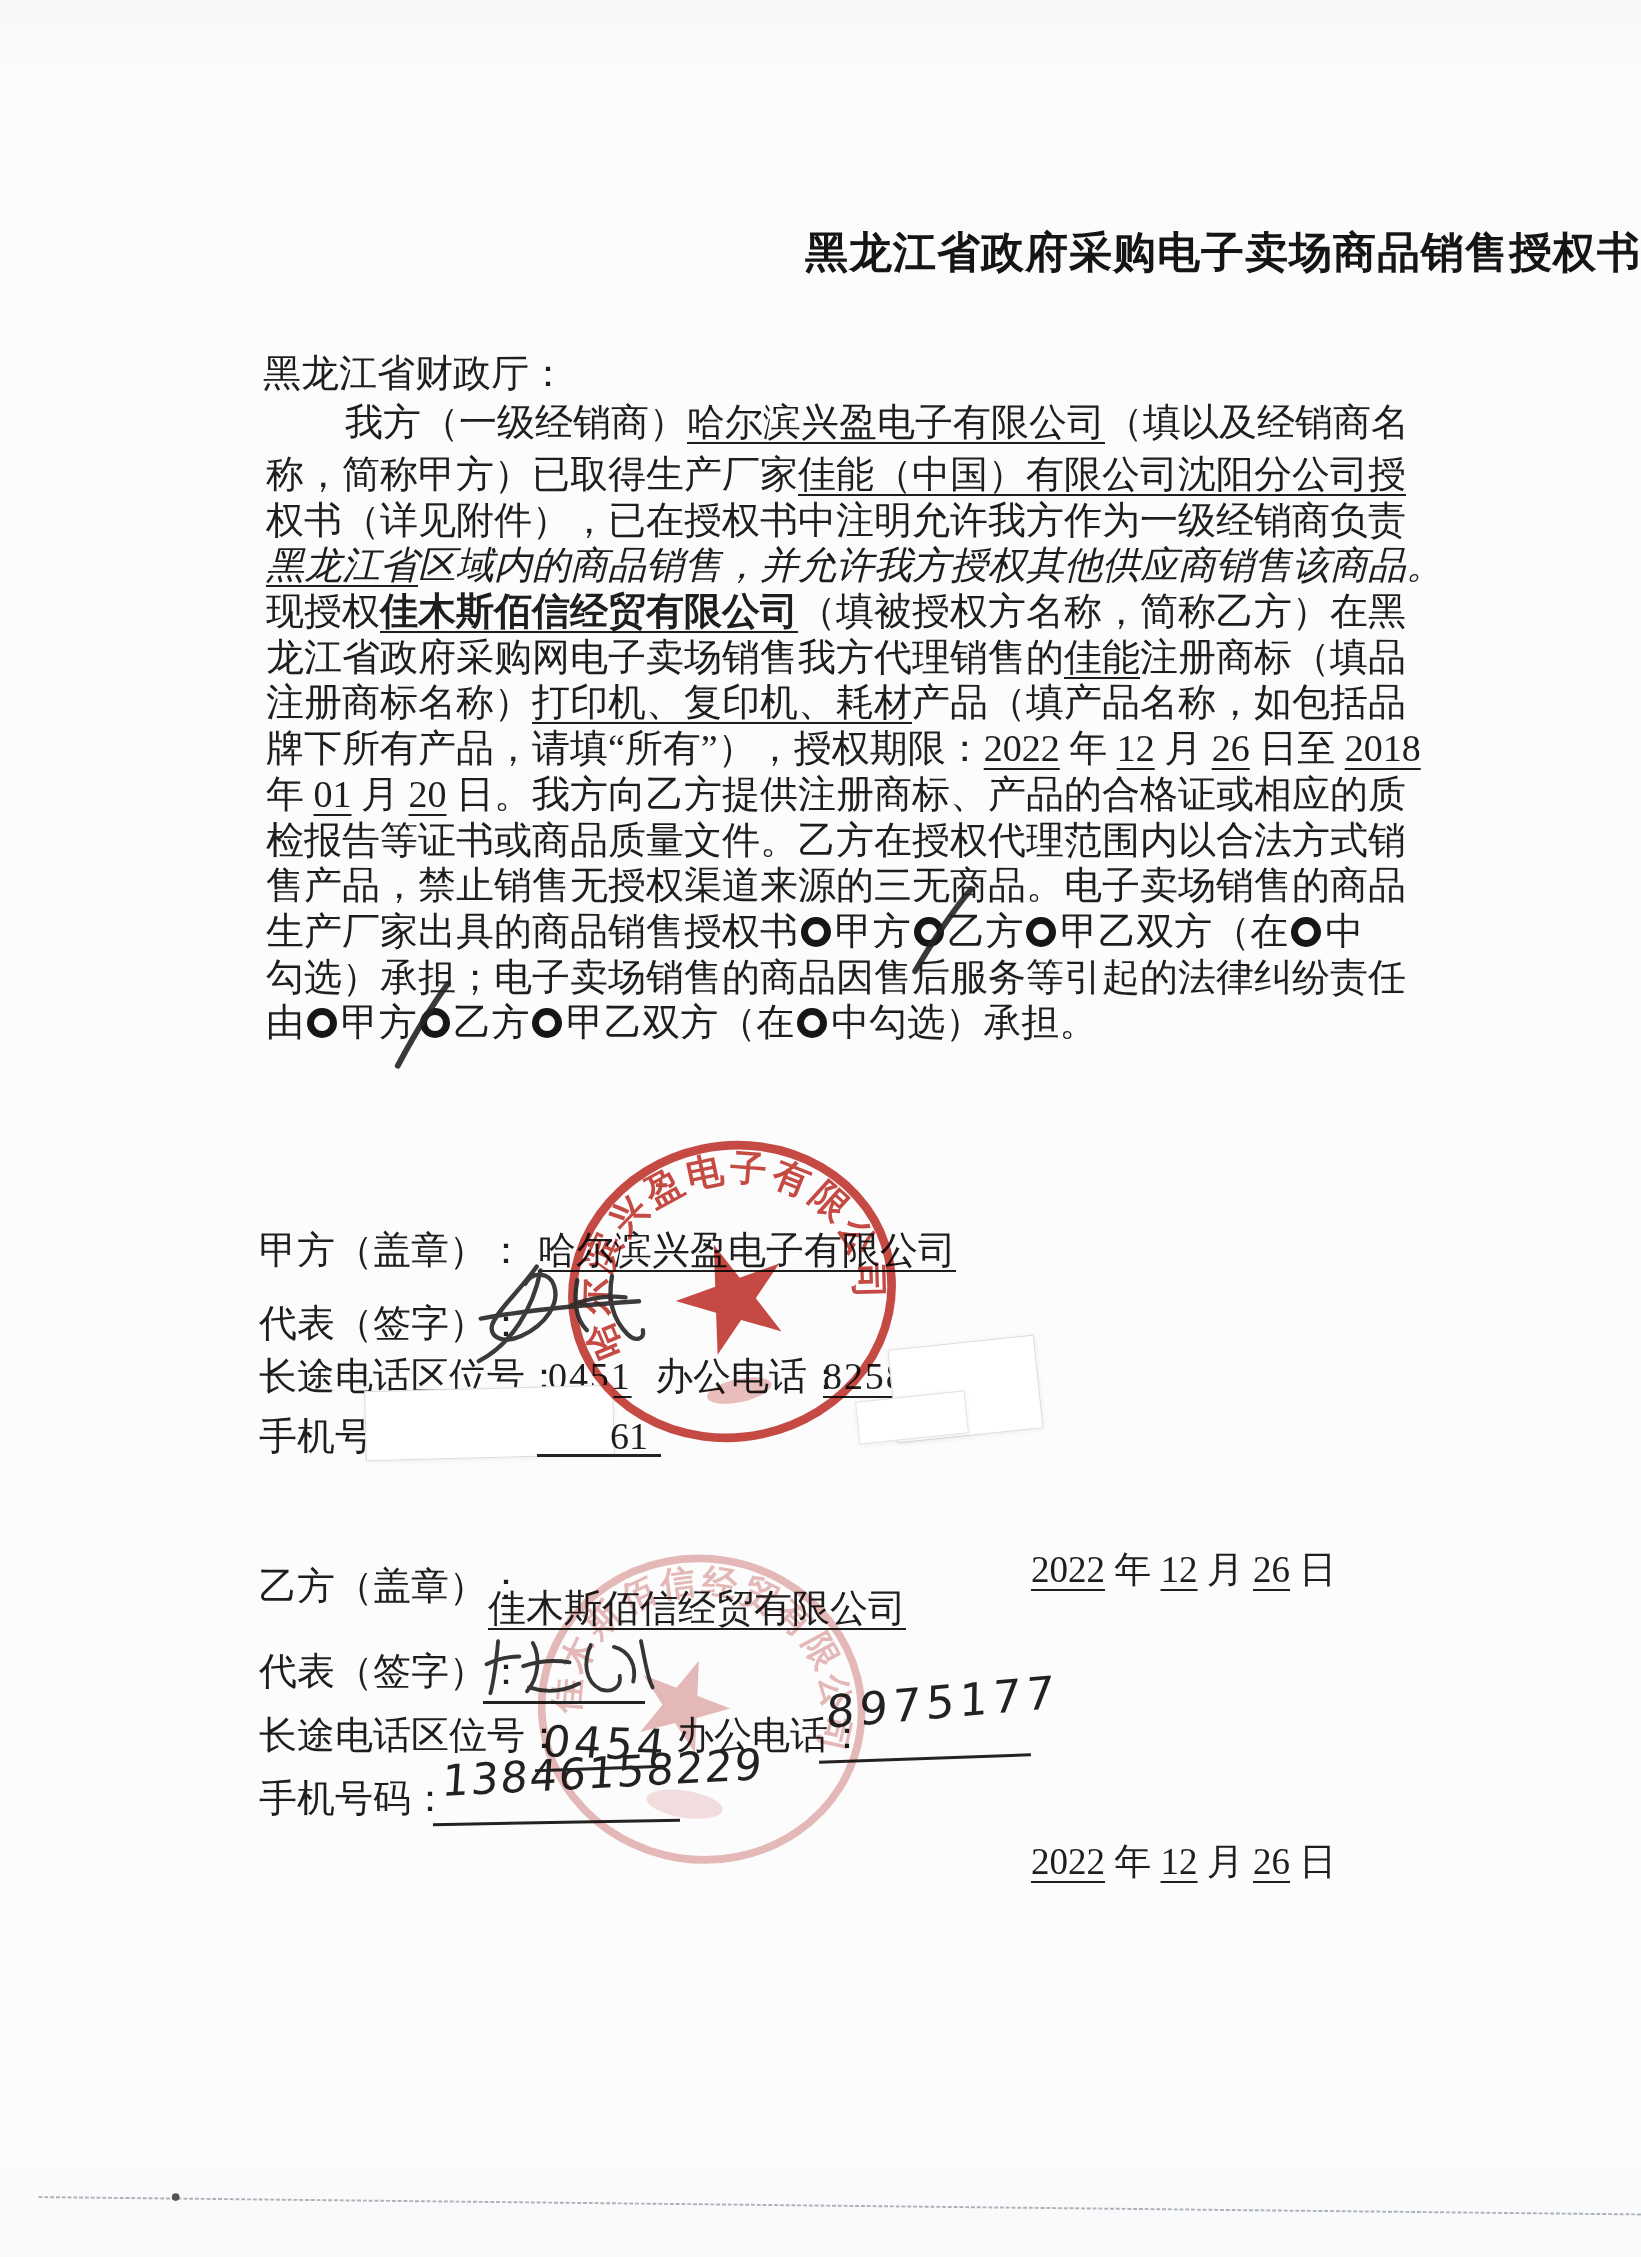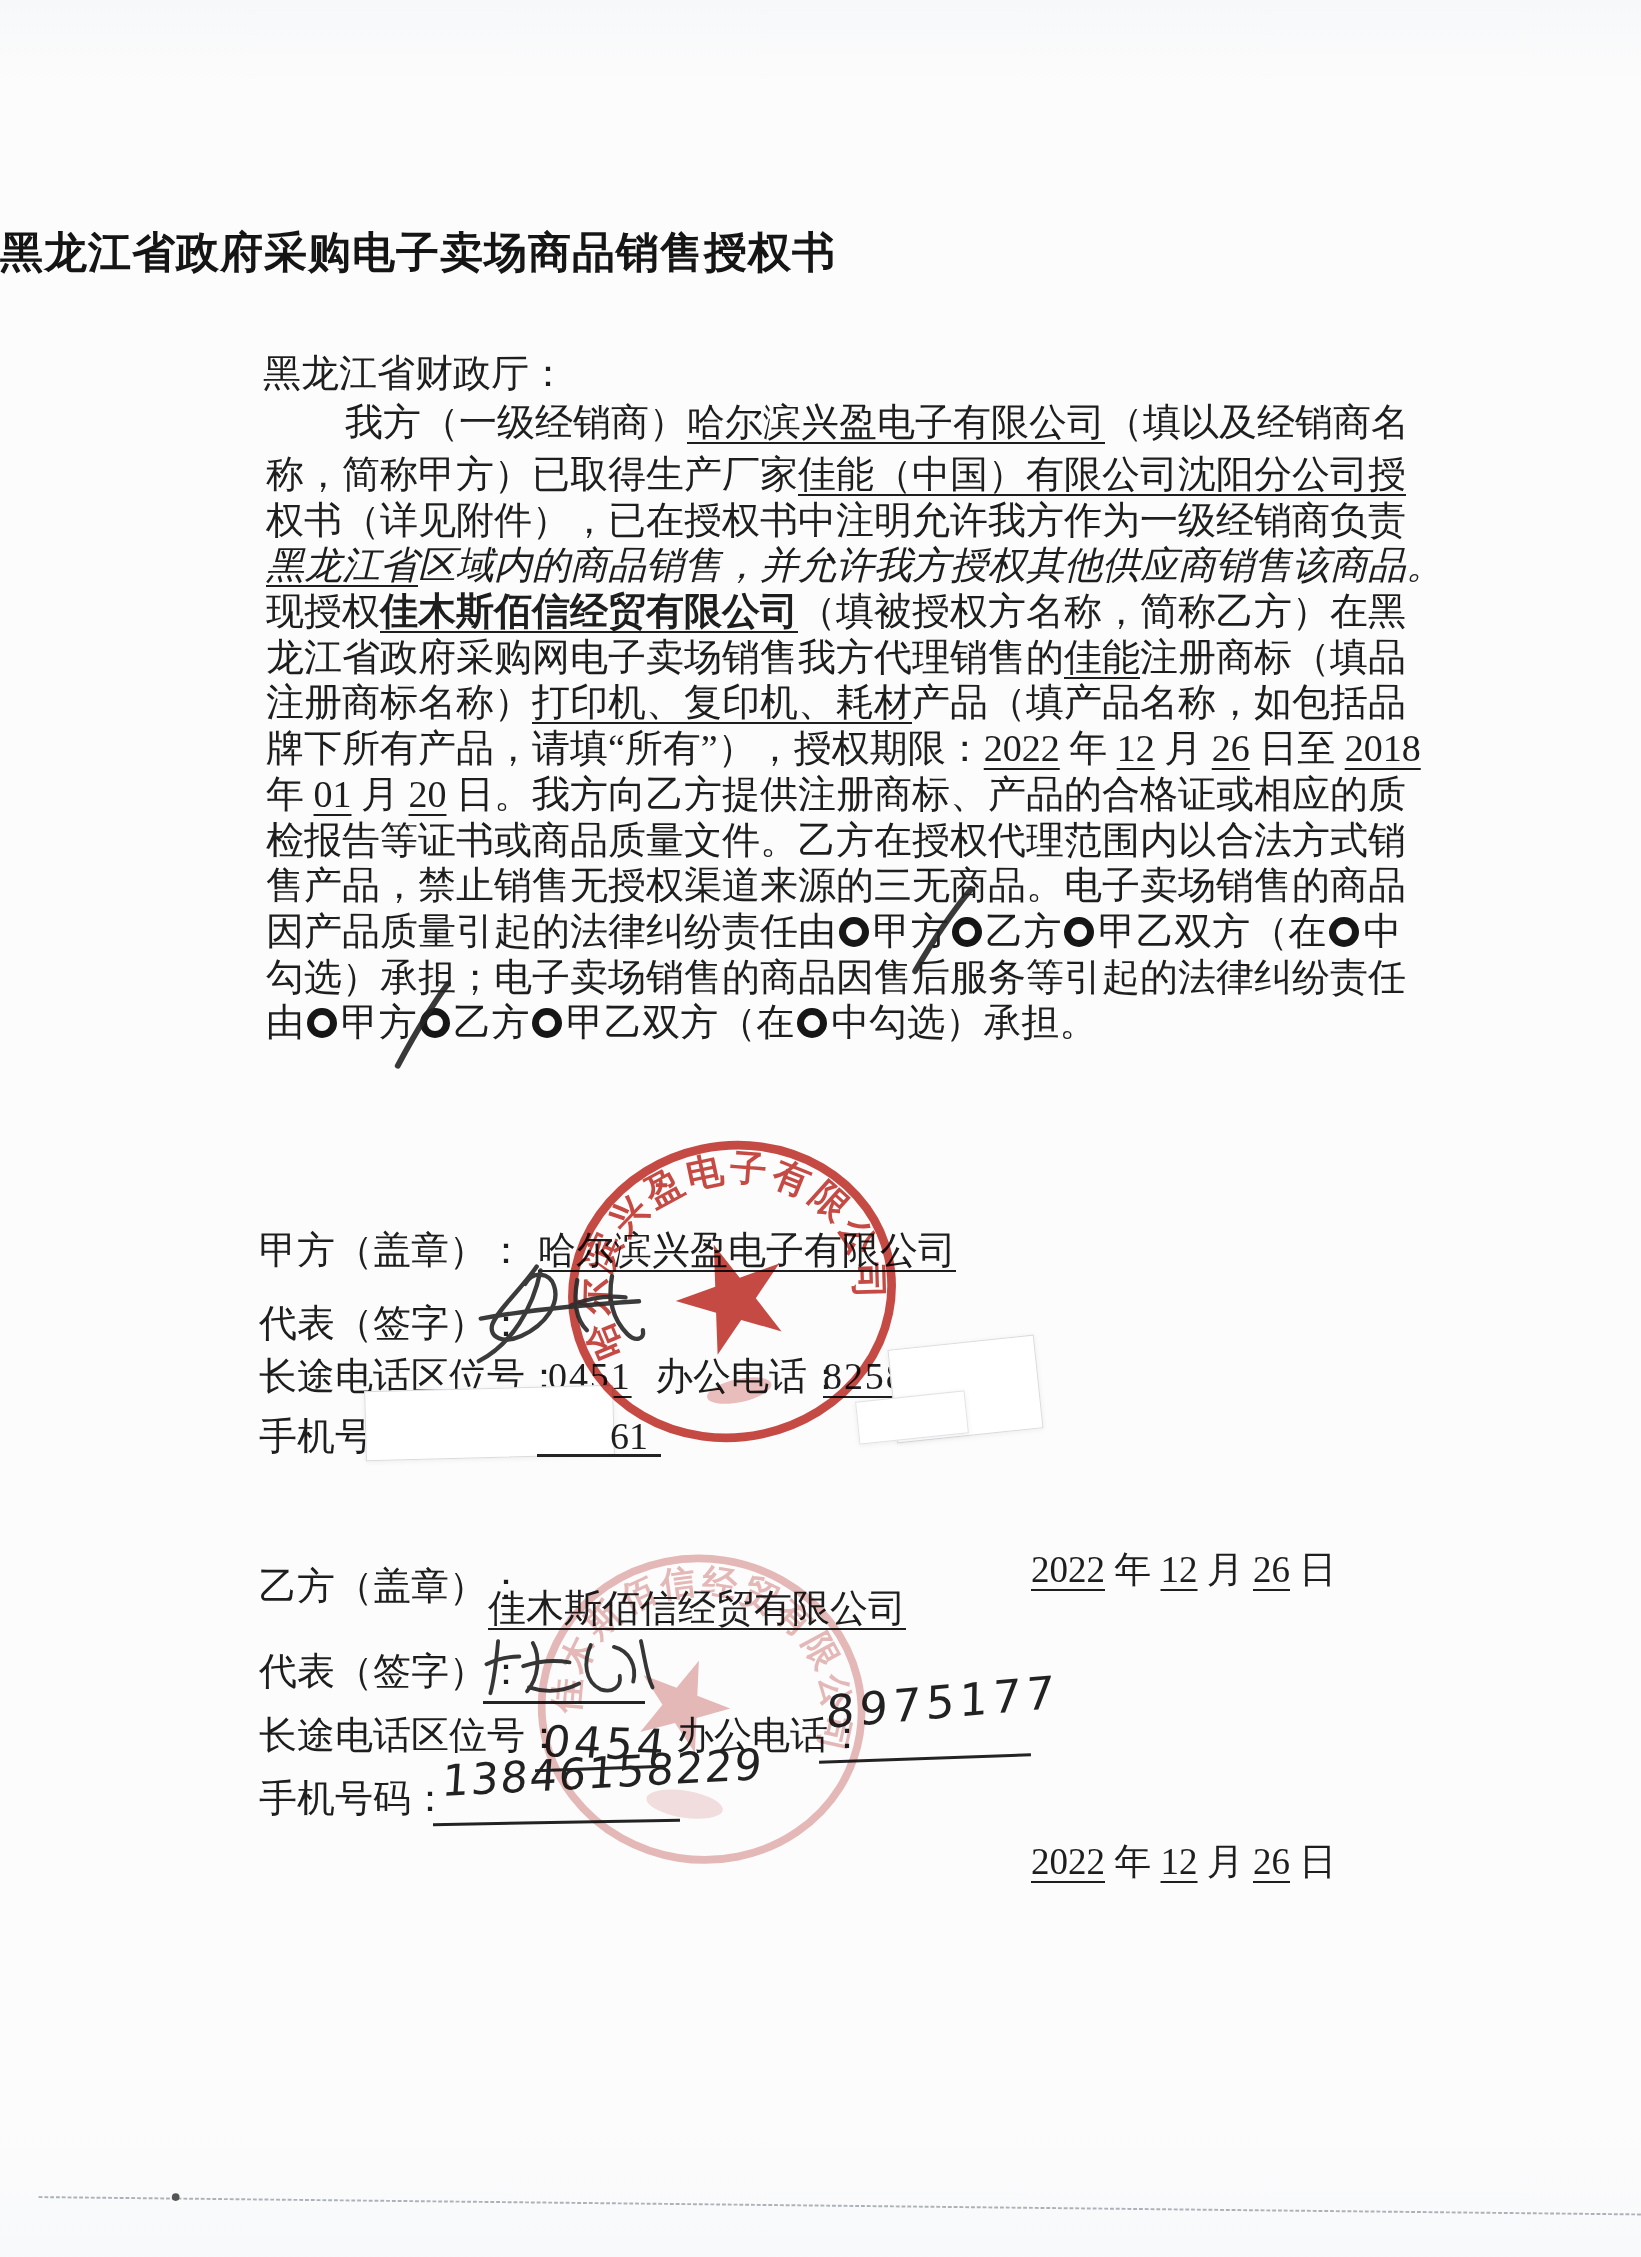--- a/index.html
+++ b/index.html
@@ -3,21 +3,21 @@
 <meta charset="utf-8">
 <style>
   html,body{margin:0;padding:0;background:#e8e8ea;}
   .page{
     position:relative;width:1641px;height:2257px;margin:0 auto;
     background:linear-gradient(180deg,#f7f8f9 0px,#fcfcfd 87px,#fcfcfd 2124px,#f8f9fa 2257px);
     overflow:hidden;
     font-family:"Liberation Serif","DejaVu Serif",serif;color:#1e1e1e;
   }
   .title{
-    position:absolute;left:0;right:0;top:224px;margin:0;text-align:left;
+    position:absolute;left:0;right:0;top:224px;margin:0;text-align:right;
     font-family:"Liberation Sans","DejaVu Sans",sans-serif;
     font-size:43px;font-weight:700;letter-spacing:1px;color:#151515;
   }
   .sal{position:absolute;left:263px;top:348px;font-size:38px;white-space:nowrap;}
   .bline{position:absolute;left:266px;font-size:38px;line-height:45px;white-space:nowrap;letter-spacing:0;}
   .bline.ind{padding-left:79px;}
   .u{text-decoration:underline;text-underline-offset:6.8px;text-decoration-thickness:2.4px;}
   .b{font-weight:700;}
   .cir{display:inline-block;width:30px;height:30px;box-sizing:border-box;border:7.7px solid #161616;border-radius:50%;vertical-align:-2.9px;margin:0 3.9px 0 2.9px;}
   .att{position:absolute;left:336px;top:1110px;font-size:38px;white-space:nowrap;}
@@ -43,21 +43,21 @@
       <div class="bline" style="top: 452px;"><span>称，简称甲方）已取得生产厂家</span><span class="u">佳能（中国）有限公司沈阳分公司授</span></div>
       <div class="bline" style="top: 498px;"><span>权书（详见附件），已在授权书中注明允许我方作为一级经销商负责</span></div>
       <div class="bline" style="top: 543px; font-style: italic;"><span class="u">黑龙江省</span><span>区域内的商品销售，并允许我方授权其他供应商销售该商品。</span></div>
       <div class="bline" style="top: 589px;"><span>现授权</span><span class="u b">佳木斯佰信经贸有限公司</span><span>（填被授权方名称，简称乙方）在黑</span></div>
       <div class="bline" style="top: 635px;"><span>龙江省政府采购网电子卖场销售我方代理销售的</span><span class="u">佳能</span><span>注册商标（填品</span></div>
       <div class="bline" style="top: 680px;"><span>注册商标名称）</span><span class="u">打印机、复印机、耗材</span><span>产品（填产品名称，如包括品</span></div>
       <div class="bline" style="top: 726px;"><span>牌下所有产品，请填“所有”），授权期限：</span><span class="u">2022</span><span> 年 </span><span class="u">12</span><span> 月 </span><span class="u">26</span><span> 日至 </span><span class="u">2018</span></div>
       <div class="bline" style="top: 772px;"><span>年 </span><span class="u">01</span><span> 月 </span><span class="u">20</span><span> 日。我方向乙方提供注册商标、产品的合格证或相应的质</span></div>
       <div class="bline" style="top: 818px;"><span>检报告等证书或商品质量文件。乙方在授权代理范围内以合法方式销</span></div>
       <div class="bline" style="top: 863px;"><span>售产品，禁止销售无授权渠道来源的三无商品。电子卖场销售的商品</span></div>
-      <div class="bline" style="top: 909px;"><span>因产品质量引起的法律纠纷责任由</span><span class="cir"></span><span>甲方</span><span class="cir"></span><span>乙方</span><span class="cir"></span><span>甲乙双方（在</span><span class="cir"></span><span>中</span></div>
+      <div class="bline" style="top: 909px;"><span>生产厂家出具的商品销售授权书</span><span class="cir"></span><span>甲方</span><span class="cir"></span><span>乙方</span><span class="cir"></span><span>甲乙双方（在</span><span class="cir"></span><span>中</span></div>
       <div class="bline" style="top: 955px;"><span>勾选）承担；电子卖场销售的商品因售后服务等引起的法律纠纷责任</span></div>
       <div class="bline" style="top: 1000px;"><span>由</span><span class="cir"></span><span>甲方</span><span class="cir"></span><span>乙方</span><span class="cir"></span><span>甲乙双方（在</span><span class="cir"></span><span>中勾选）承担。</span></div>
     </div>
 
 
   <span class="t" style="left:259px;top:1228px">甲方（盖章）：</span>
   <span class="t u" style="left:538px;top:1228px">哈尔滨兴盈电子有限公司</span>
 
   <span class="t" style="left:259px;top:1301px">代表（签字）：</span>
 

